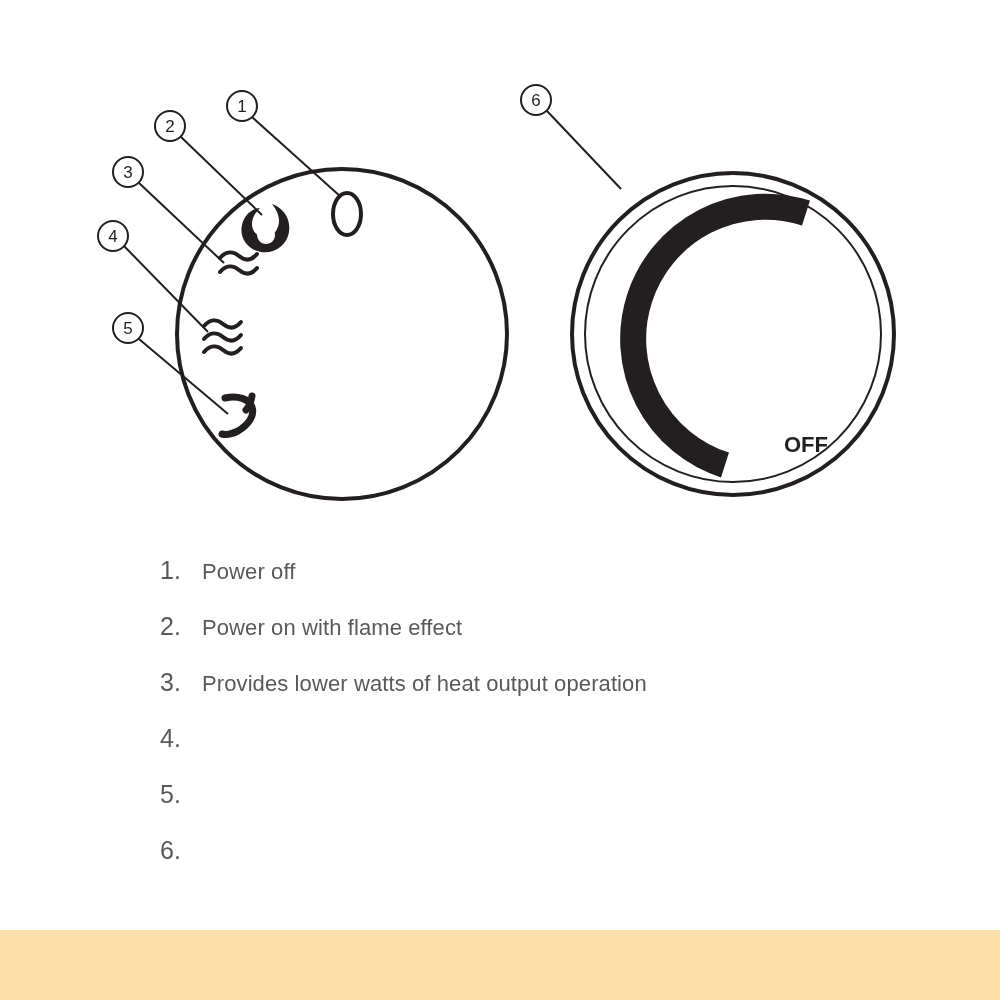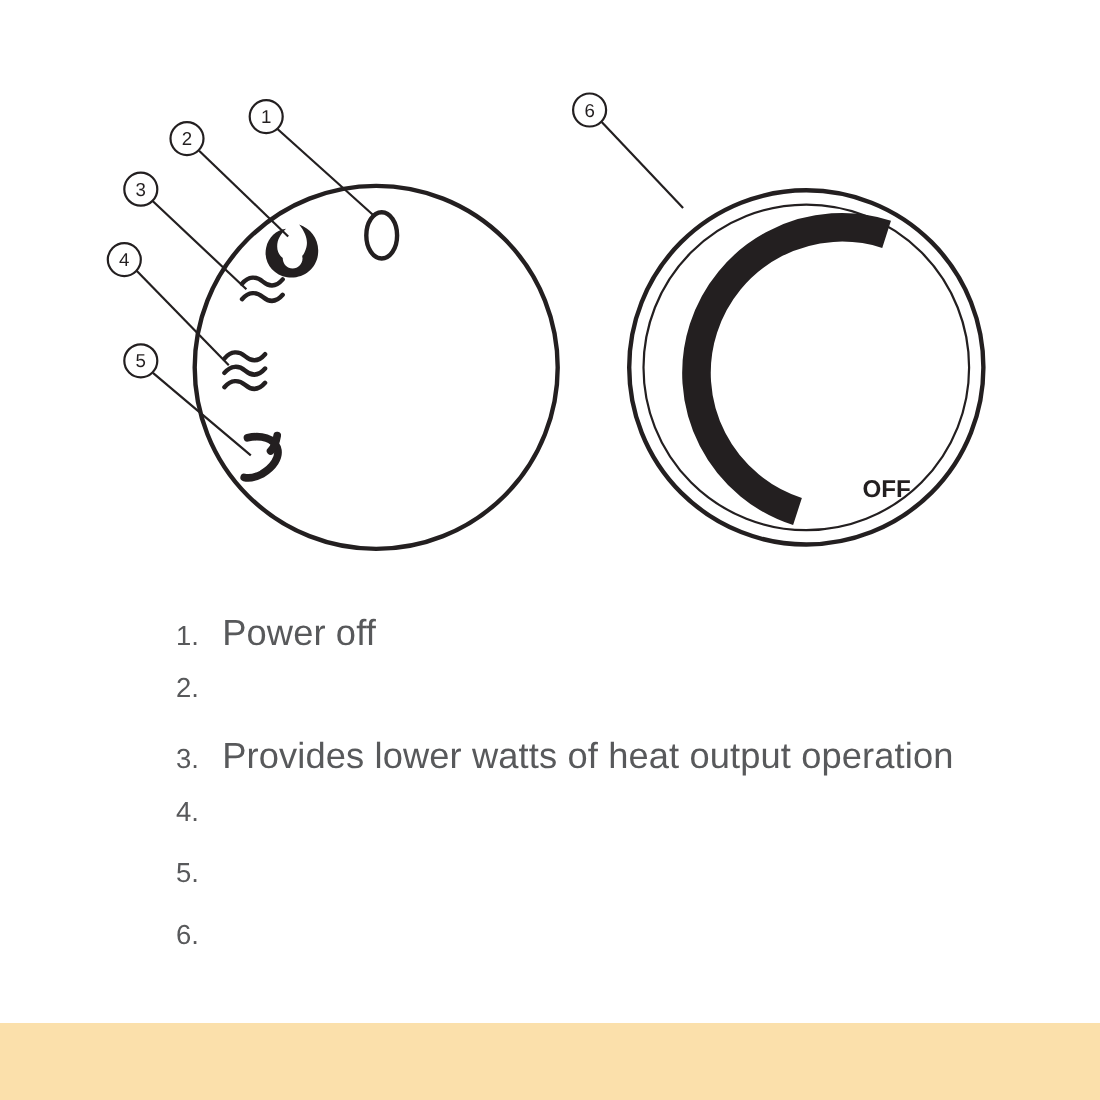--- a/index.html
+++ b/index.html
@@ -42,21 +42,21 @@
     height: 46px;
   }
   .legend-num {
     width: 42px;
     flex: 0 0 42px;
     font-size: 25px;
     color: #58595b;
     font-family: "Liberation Sans", sans-serif;
   }
   .legend-text {
-    font-size: 33px;
+    font-size: 22px;
     color: #58595b;
     font-family: "Liberation Sans", sans-serif;
     letter-spacing: 0.1px;
   }
   .footer-band {
     position: absolute;
     left: 0;
     top: 930px;
     width: 1000px;
     height: 70px;
@@ -156,20 +156,21 @@
     </svg>
   </div>
 
   <div class="legend">
     <div class="legend-item">
       <span class="legend-num">1.</span>
       <span class="legend-text">Power off</span>
     </div>
     <div class="legend-item">
       <span class="legend-num">2.</span>
+      <span class="legend-text">Power on with flame effect</span>
     </div>
     <div class="legend-item">
       <span class="legend-num">3.</span>
       <span class="legend-text">Provides lower watts of heat output operation</span>
     </div>
     <div class="legend-item">
       <span class="legend-num">4.</span>
     </div>
     <div class="legend-item">
       <span class="legend-num">5.</span>

